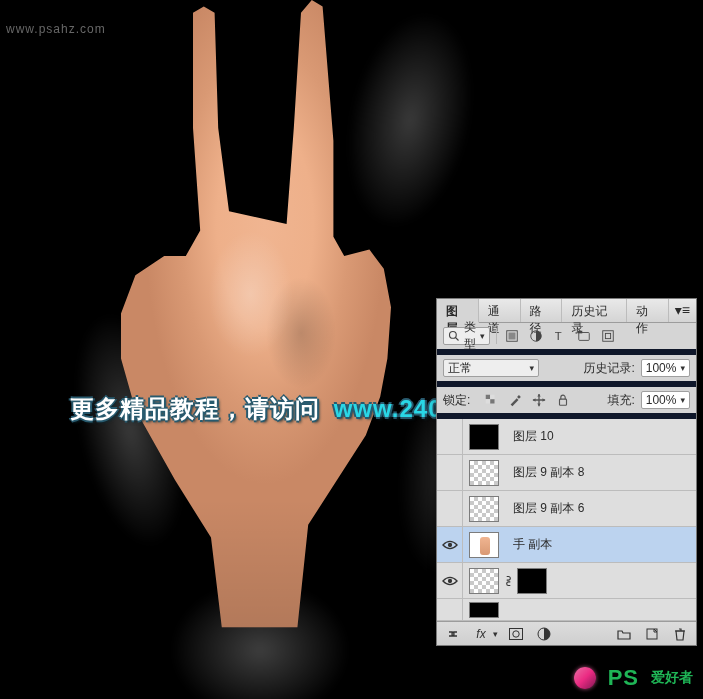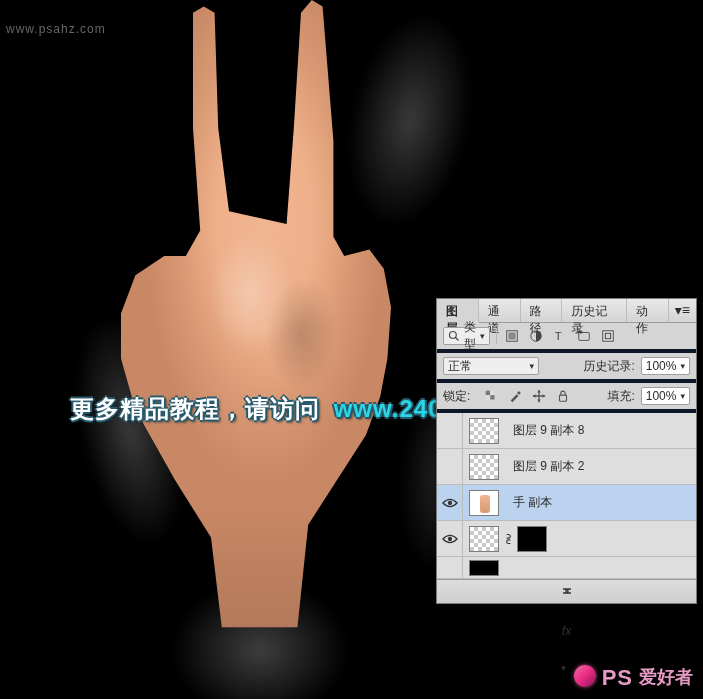--- a/index.html
+++ b/index.html
@@ -54,21 +54,21 @@
   .panel {
     position: absolute; right: 6px; top: 298px; width: 261px;
     background: #d5d5d5; border: 1px solid #7a7a7a; font-size: 12px; color: #2b2b2b;
     box-shadow: 0 2px 6px rgba(0,0,0,.5);
   }
   .tabs { display: flex; background: linear-gradient(#e9e9e9,#d4d4d4); border-bottom: 1px solid #9c9c9c; height: 24px; }
   .tab { padding: 4px 9px; border-right: 1px solid #bcbcbc; cursor: default; font-size: 12px; }
   .tab.active { background: #d5d5d5; border-bottom: 1px solid #d5d5d5; margin-bottom: -1px; font-weight: 600; }
   .tabs .menu { margin-left: auto; padding: 4px 6px; font-size: 14px; line-height: 14px; }
 
-  .row { display: flex; align-items: center; gap: 6px; padding: 4px 6px; border-bottom: 4px solid #0f172a; background: #d5d5d5; }
+  .row { display: flex; align-items: center; gap: 6px; padding: 4px 6px; border-bottom: 6px solid #0f172a; background: #d5d5d5; }
   .select { display: inline-flex; align-items: center; gap: 4px; background: #eee; border: 1px solid #9f9f9f; padding: 1px 4px; border-radius: 2px; height: 18px; }
   .sep { width: 1px; height: 16px; background: #b7b7b7; }
   .iconbtn { width: 18px; height: 16px; display:inline-flex; align-items:center; justify-content:center; color:#444; }
   .iconbtn svg { width: 14px; height: 14px; }
   .pct-box { display:inline-flex; align-items:center; border:1px solid #9f9f9f; background:#fff; height:18px; padding:0 4px; gap:4px; border-radius:2px;}
   .chev { font-size: 9px; color:#333; }
 
   .lock-row .lbl { margin-right: 6px; }
   .lock-row .spacer { flex: 1; }
 
@@ -88,31 +88,31 @@
   }
   .thumb.mask-white{ background:#fff; }
   .thumb.mask-white::after{ content:""; position:absolute; left:13px; top:5px; width:3px; height:16px; background:#000; border-radius:1px;}
   .thumb .dot{ position:absolute; left:13px; top:11px; width:4px; height:4px; background:#000; border-radius:50%;}
   .thumb.hand-th{ background:#fff;}
   .thumb.hand-th::after{ content:""; position:absolute; left:10px; top:4px; width:10px; height:18px; background: linear-gradient(#f0b591,#d99974); border-radius:3px;}
   .link { width: 10px; display:flex; align-items:center; justify-content:center; color:#333;}
   .link svg{ width:9px; height:14px;}
   .lname { padding-left: 8px; flex:1; white-space: nowrap; overflow:hidden; text-overflow:ellipsis;}
 
-  .bottom-bar { display:flex; align-items:center; gap:25px; padding:3px 6px; height:24px; background:linear-gradient(#dcdcdc,#cfcfcf); border-top:1px solid #9c9c9c;flex-direction:column;}
+  .bottom-bar { display:flex; align-items:center; gap:8px; padding:3px 6px; height:24px; background:linear-gradient(#dcdcdc,#cfcfcf); border-top:1px solid #9c9c9c;}
   .bottom-bar .spacer { flex:1; }
   .bottom-bar .btn { width:20px; height:18px; display:inline-flex; align-items:center; justify-content:center; color:#333;}
   .bottom-bar .btn svg{width:16px;height:16px;}
 
   
   .wm-tl { position:absolute; left:6px; top:22px; color:#7a7a7a; font-size:12px; letter-spacing:1px; opacity:.85; font-family: Arial, sans-serif;}
-  .wm-br { position:absolute; right:10px; bottom:8px; display:flex; align-items:flex-start; gap:6px; color:#f9a8d4; font-size:20px; font-weight:700; opacity:.92; text-shadow:0 0 3px #000;}
+  .wm-br { position:absolute; right:10px; bottom:8px; display:flex; align-items:center; gap:12px; color:#22c55e; font-size:20px; font-weight:700; opacity:.92; text-shadow:0 0 3px #000;}
   .wm-br .logo{ width:22px; height:22px; border-radius:11px; background:linear-gradient(135deg,#ff7ab3,#ff2e8e,#8a1a5a); box-shadow:0 0 4px rgba(255,120,180,.7);}
   .wm-br .ps{ font-size:22px; letter-spacing:1px;}
-  .wm-br .zh{ font-size:18px; font-weight:600;}
+  .wm-br .zh{ font-size:14px; font-weight:600;}
 </style>
 </head>
 <body>
 
 <div class="canvas">
   <div class="smoke s1"></div>
   <div class="smoke s2"></div>
   <div class="smoke s3"></div>
   <div class="smoke s4"></div>
   <div class="hand"></div>
@@ -220,35 +220,42 @@
       </span>
     <span class="spacer"></span>
     <span>填充:</span>
     <span class="pct-box">
       <span>100%</span>
       <span class="chev">▾</span>
     </span>
   </div>
 
   <div class="layers">
-
     <div class="layer">
       <div class="vis"></div>
       <div class="thumbs">
-        <div class="thumb checker"></div>
-      </div>
-      <div class="lname">图层 9 副本 8</div>
+        <div class="thumb black"></div>
+      </div>
+      <div class="lname">图层 10</div>
     </div>
 
     <div class="layer">
       <div class="vis"></div>
       <div class="thumbs">
         <div class="thumb checker"></div>
       </div>
-      <div class="lname">图层 9 副本 2</div>
+      <div class="lname">图层 9 副本 8</div>
+    </div>
+
+    <div class="layer">
+      <div class="vis"></div>
+      <div class="thumbs">
+        <div class="thumb checker"></div>
+      </div>
+      <div class="lname">图层 9 副本 6</div>
     </div>
 
 
     <div class="layer selected">
       <div class="vis">
           <svg viewBox="0 0 18 12">
             <path d="M1 6 Q9 -2 17 6 Q9 14 1 6 Z" fill="none" stroke="#333" stroke-width="1.3"></path>
             <circle cx="9" cy="6" r="2.4" fill="#333"></circle>
           </svg>
         </div>

